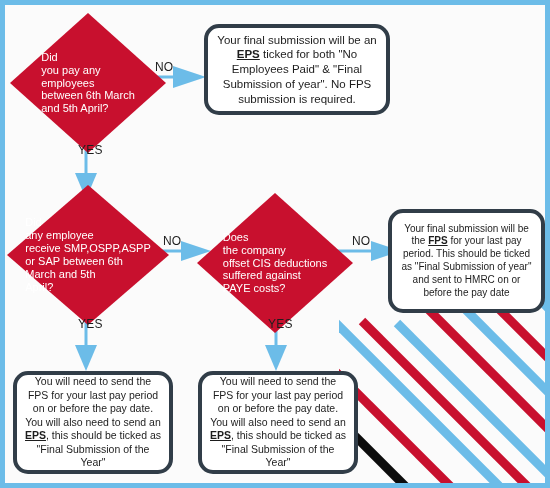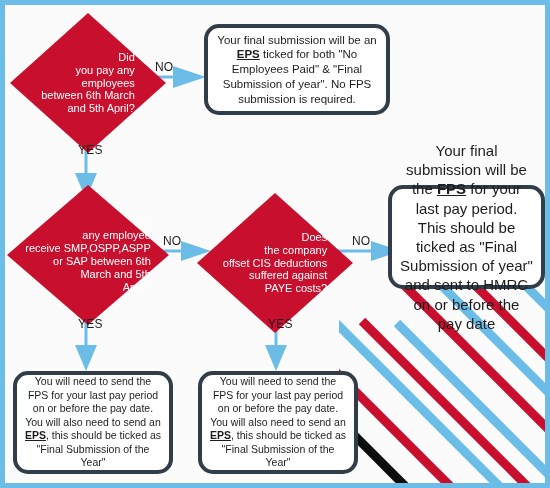--- a/index.html
+++ b/index.html
@@ -53,21 +53,21 @@
   .diamond .shape {
     position: absolute;
     inset: 0;
     background: #c8102e;
     clip-path: polygon(50% 0%, 100% 50%, 50% 100%, 0% 50%);
   }
   .diamond .dtext {
     position: relative;
     z-index: 2;
     color: #ffffff;
-    text-align: right;
+    text-align: left;
     line-height: 1.18;
     font-size: 11px;
     padding: 0 6px;
     white-space: pre-line;
   }
 
   
   .note {
     position: absolute;
     z-index: 5;
@@ -199,21 +199,21 @@
 the company
 offset CIS deductions
 suffered against
 PAYE costs?</div>
   </div>
 
   <div class="note" style="left:199px; top:19px; width:186px; height:91px; font-size:11.5px;">
     <div class="ntext">Your final submission will be an <u>EPS</u> ticked for both  "No Employees Paid" &amp; "Final Submission of year". No FPS submission is required.</div>
   </div>
 
-  <div class="note" style="left:383px; top:180px; width:157px; height:104px; font-size:15px;">
+  <div class="note" style="left:383px; top:204px; width:157px; height:104px; font-size:10px;">
     <div class="ntext">Your final submission will be the <u>FPS</u> for your last pay period. This should be ticked as "Final Submission of year" and sent to HMRC on or before the pay date</div>
   </div>
 
   <div class="note" style="left:8px; top:366px; width:160px; height:103px; font-size:10.5px;">
     <div class="ntext">You will need to send the FPS for your last pay period on or before the pay date. You will also need to send an <u>EPS</u>, this should be ticked as "Final Submission of the Year"</div>
   </div>
 
   <div class="note" style="left:193px; top:366px; width:160px; height:103px; font-size:10.5px;">
     <div class="ntext">You will need to send the FPS for your last pay period on or before the pay date. You will also need to send an <u>EPS</u>, this should be ticked as "Final Submission of the Year"</div>
   </div>

